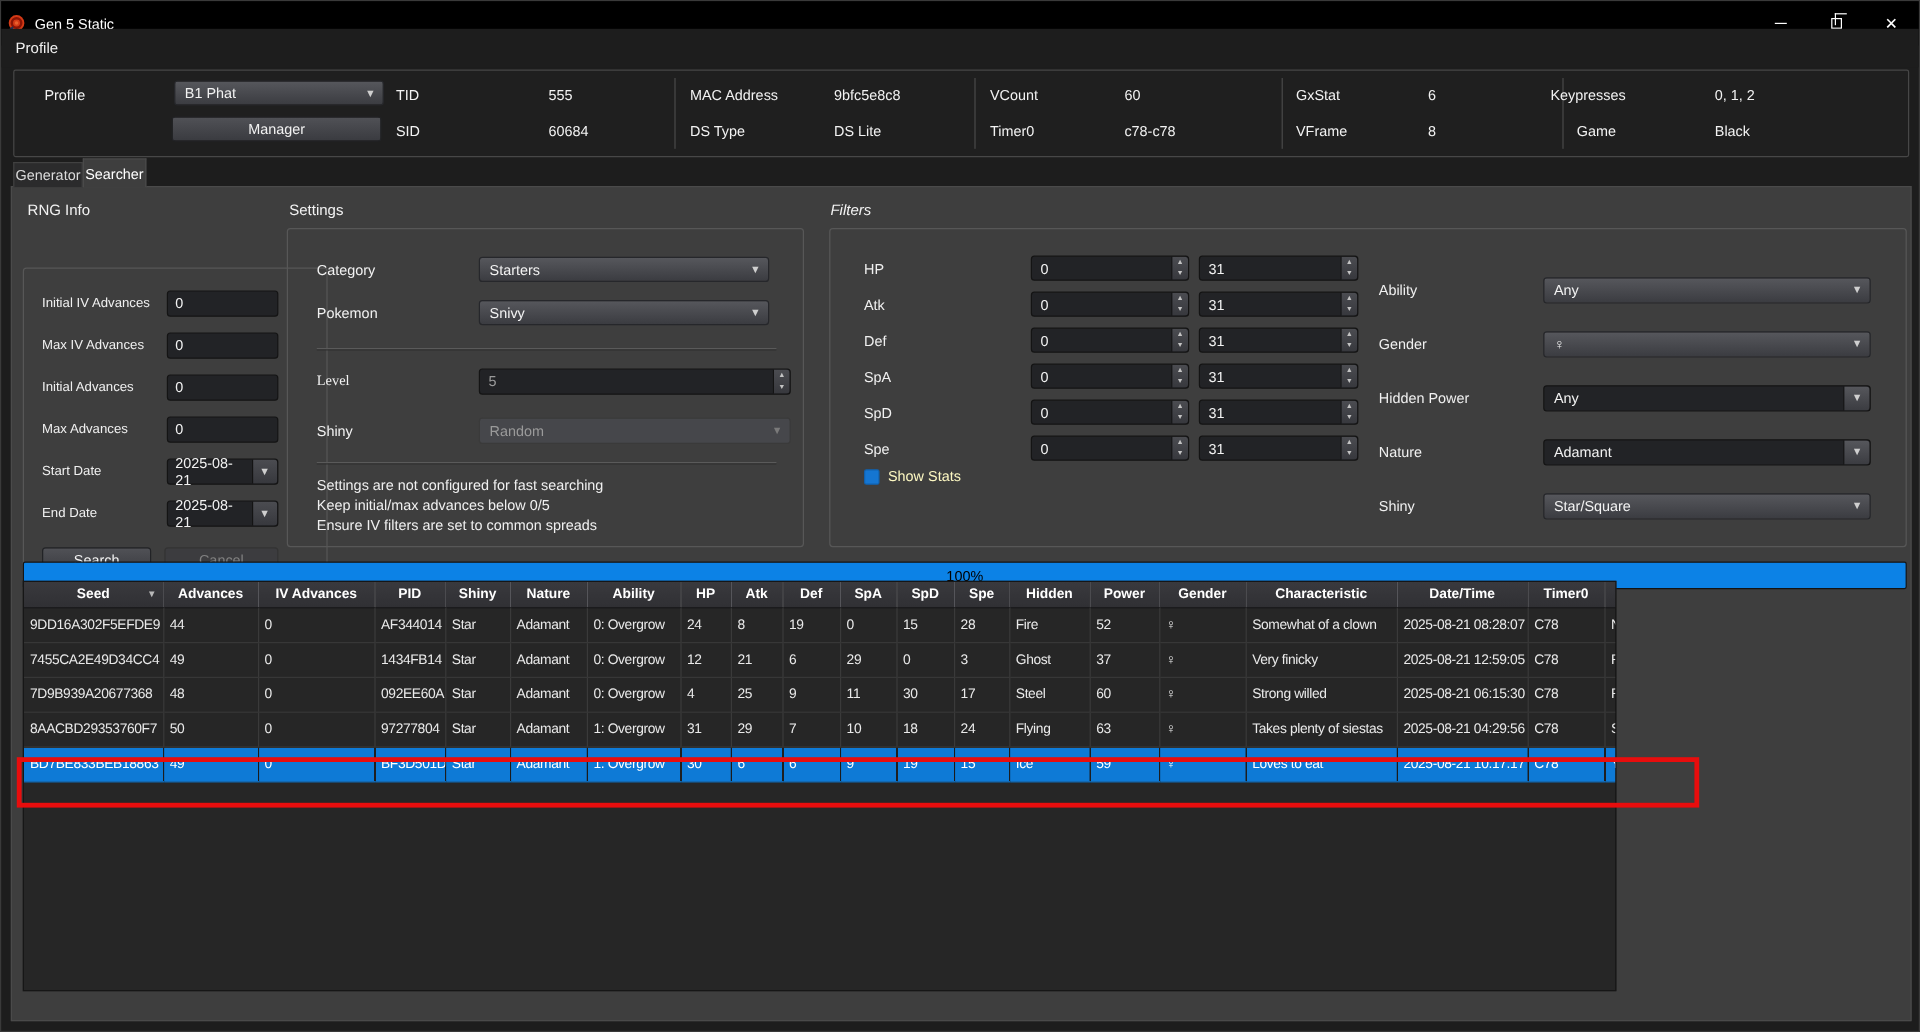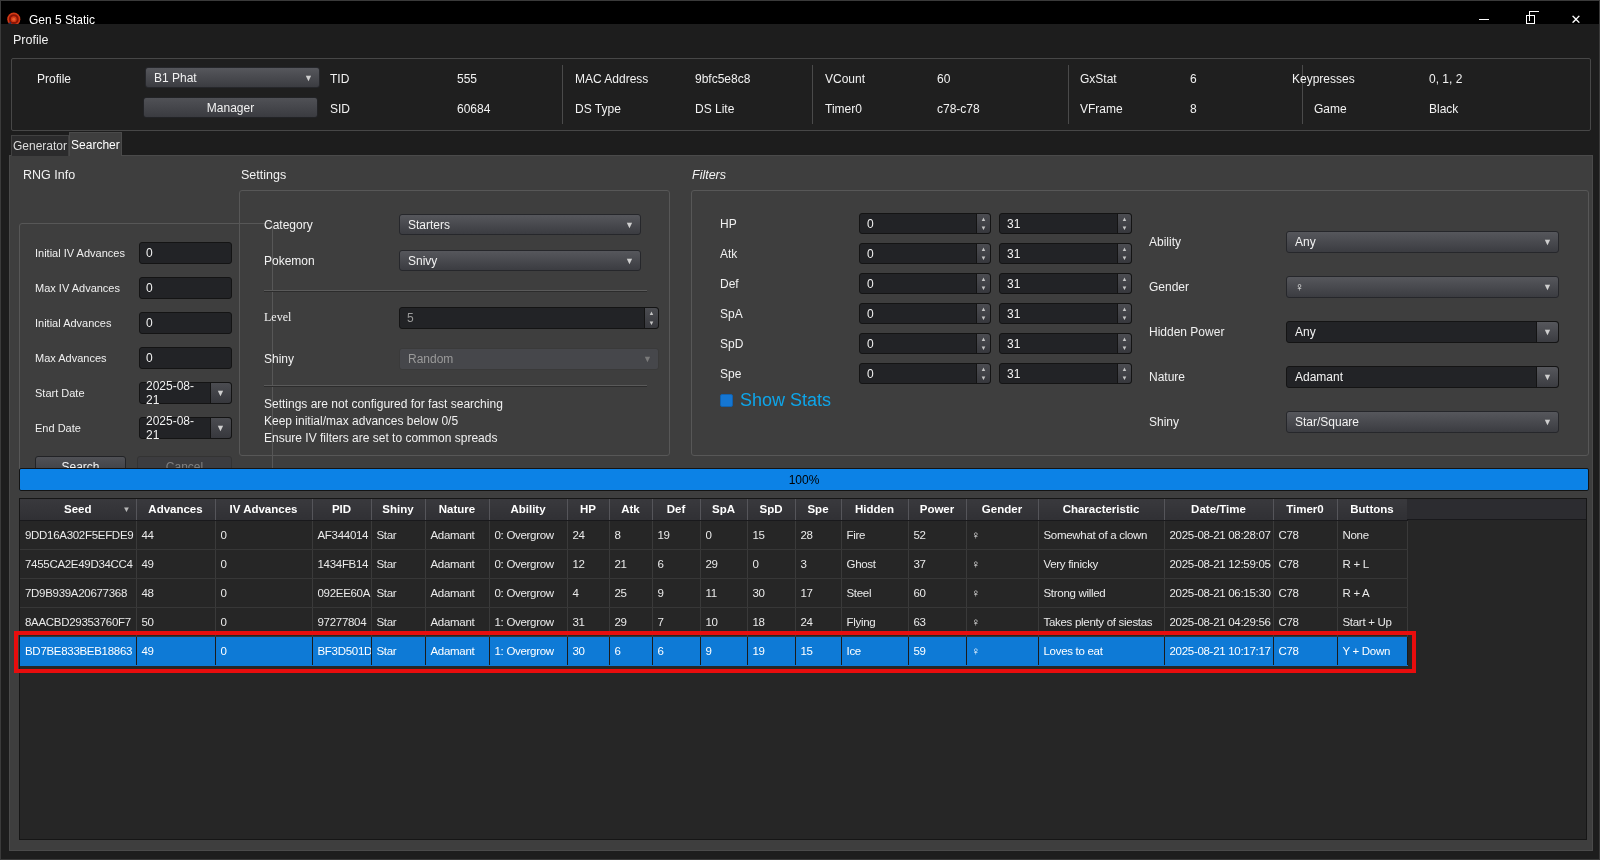--- a/index.html
+++ b/index.html
@@ -96,21 +96,21 @@
   .ivrow .spinbox { width:132px; height:21px; margin-right:8px; flex:0 0 auto; }
   .ivrow .spinbox.maxspin { width:133px; margin-right:0; }
   .checkbox { width:13px; height:13px; border-radius:2px; flex:0 0 auto; }
   .checkbox.checked { background:#1576d2; border:1px solid #1161ae; }
   .ddlabel { position:absolute; left:457px; height:22px; display:flex; align-items:center; color:#f0f0f0; font-size:12px; }
 
   
   .progress { position:absolute; left:9px; top:312px; width:1570px; height:23px; background:#0c82e6; border:1px solid #141414; border-radius:2px; display:flex; align-items:center; justify-content:center; color:#000; font-size:12px; }
 
   
-  .table-wrap { position:absolute; left:9px; top:342px; width:1568px; height:342px; background:#262626; border:1px solid #161616; overflow:hidden; }
+  .table-wrap { position:absolute; left:9px; top:328px; width:1328px; height:342px; background:#262626; border:1px solid #161616; overflow:hidden; }
   table { border-collapse:collapse; table-layout:fixed; width:1387px; }
   th {
     height:21px; background:linear-gradient(#39393d,#303034); color:#fff; font-weight:bold;
     font-size:11.5px; border-right:1px solid #55555a; border-bottom:1px solid #19191c;
     text-align:center; padding:0 3px; position:relative; white-space:nowrap; overflow:hidden;
   }
   .sort-arrow { position:absolute; right:5px; top:50%; transform:translateY(-50%); font-size:8px; color:#b8b8b8; font-weight:normal; }
   td {
     height:29px; color:#eaeaea; font-size:11.5px; letter-spacing:-0.3px; padding:0 5px;
     border-right:1px solid #3a3a3a; border-bottom:1px solid #373737;
@@ -388,21 +388,21 @@
               <span class="spinseg">
                 <span class="sarr">▲</span>
                 <span class="sarr">▼</span>
               </span>
             </span>
           </div>
         </div>
 
       <div style="position:absolute;left:28px;top:199px;display:flex;align-items:center;gap:7px;">
         <span class="checkbox checked"></span>
-        <span style="font-size:18px;color:#0ea5e9;">Show Stats</span>
+        <span style="font-size:12px;color:#fef9c3;">Show Stats</span>
       </div>
 
       <span class="ddlabel" style="top:40px;">Ability</span>
       <div class="combo-raised" style="left:594px;top:40px;width:273px;height:22px;">
         <span>Any</span>
         <span class="arr">▼</span>
       </div>
 
       <span class="ddlabel" style="top:85px;">Gender</span>
       <div class="combo-raised" style="left:594px;top:85px;width:273px;height:22px;">

